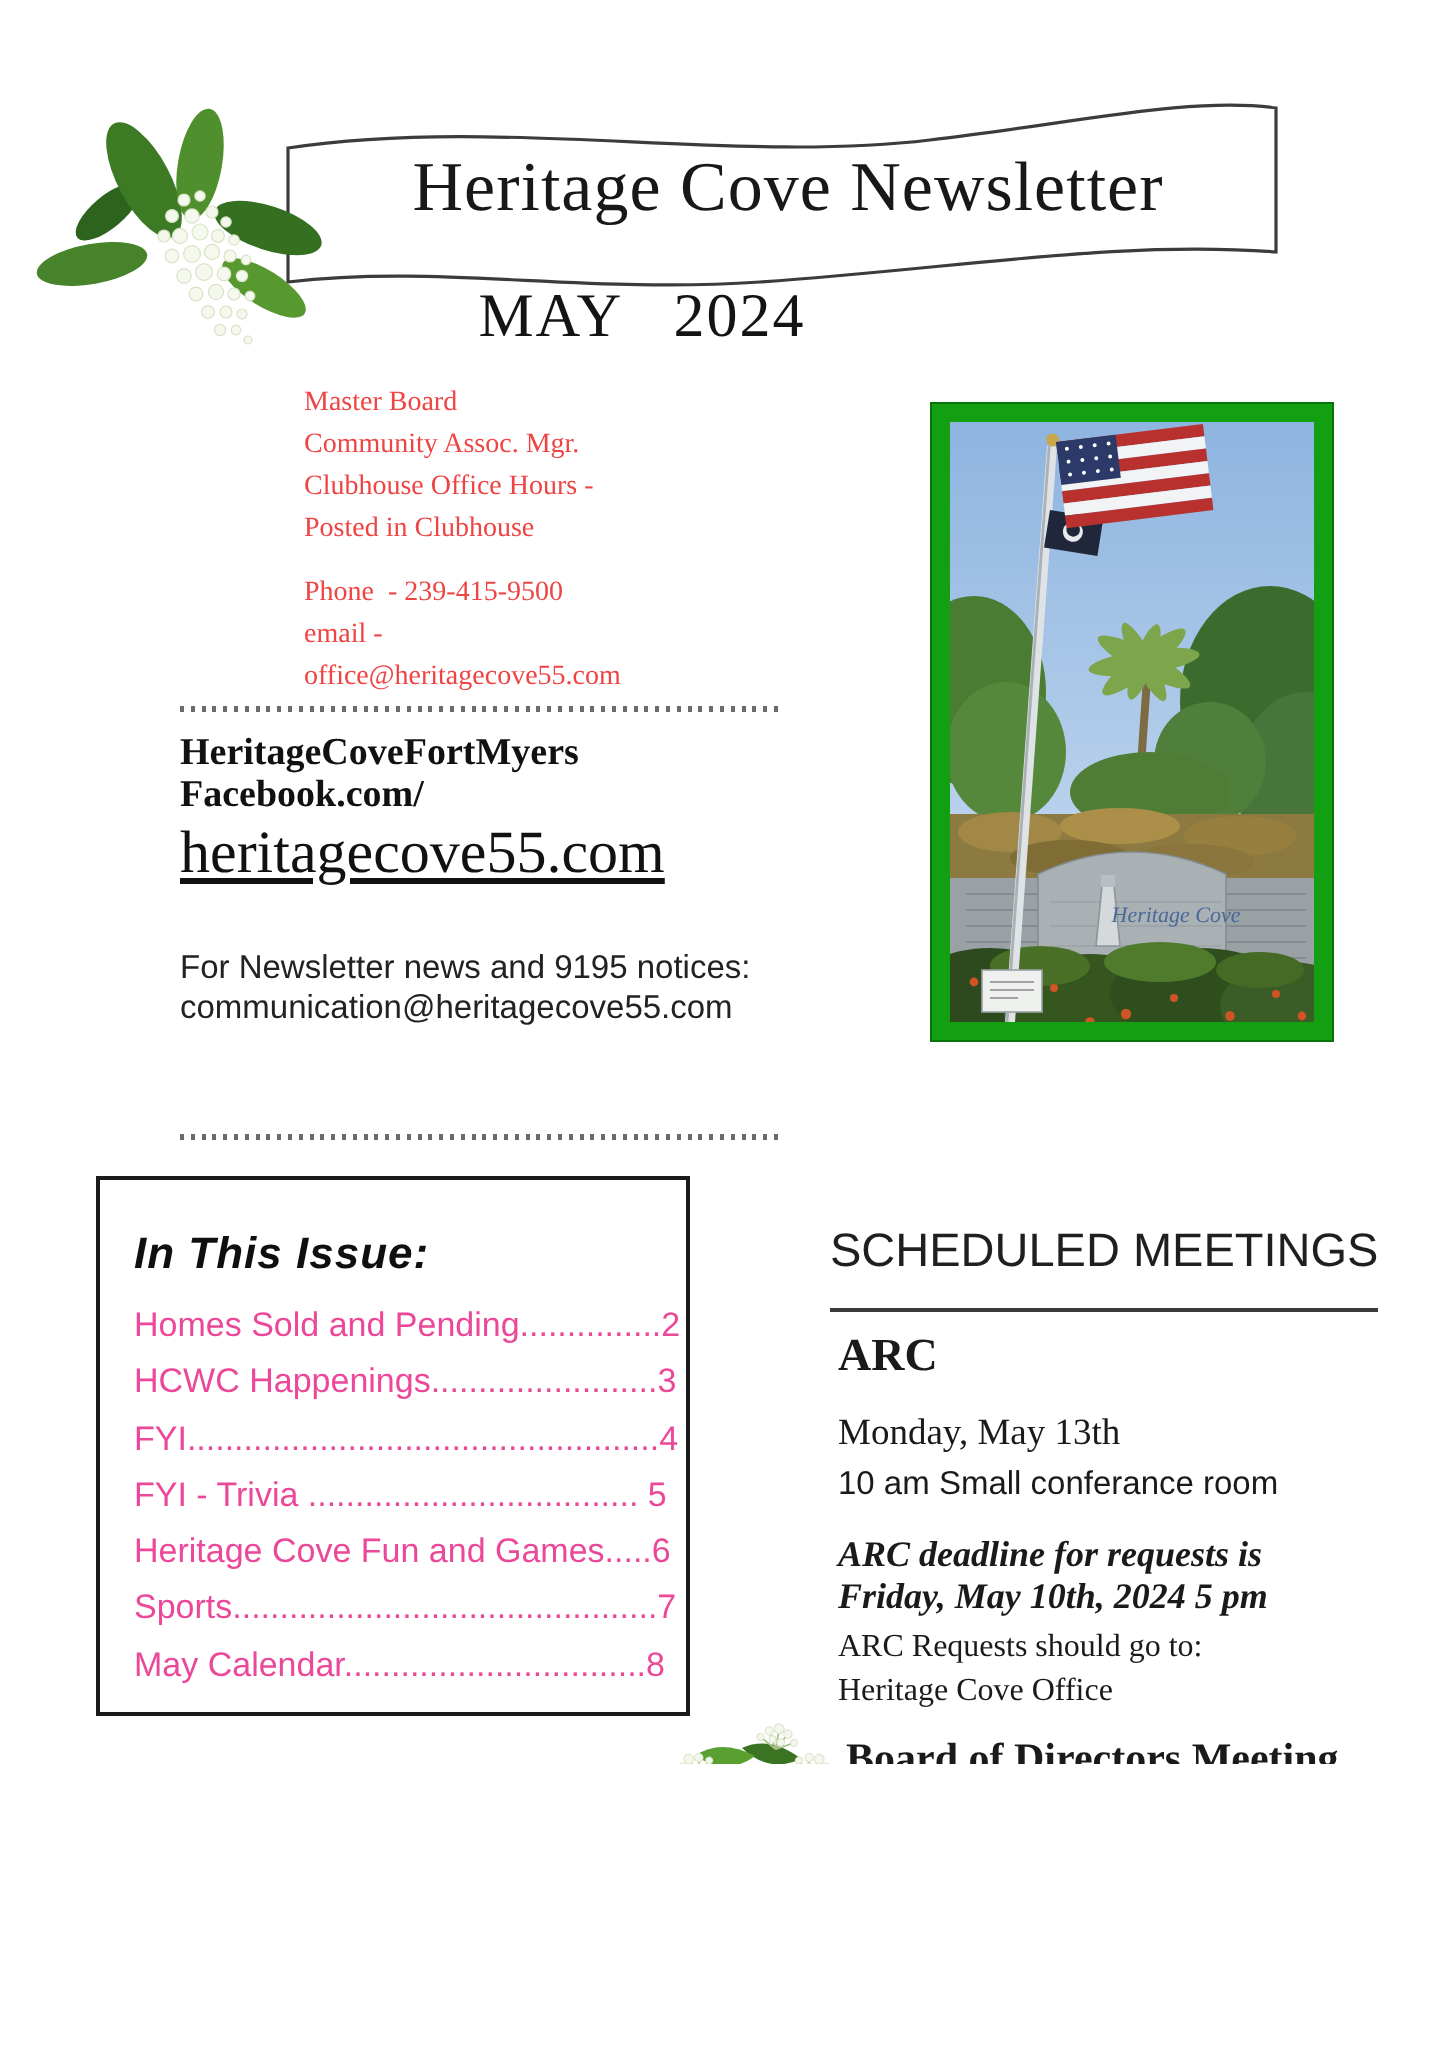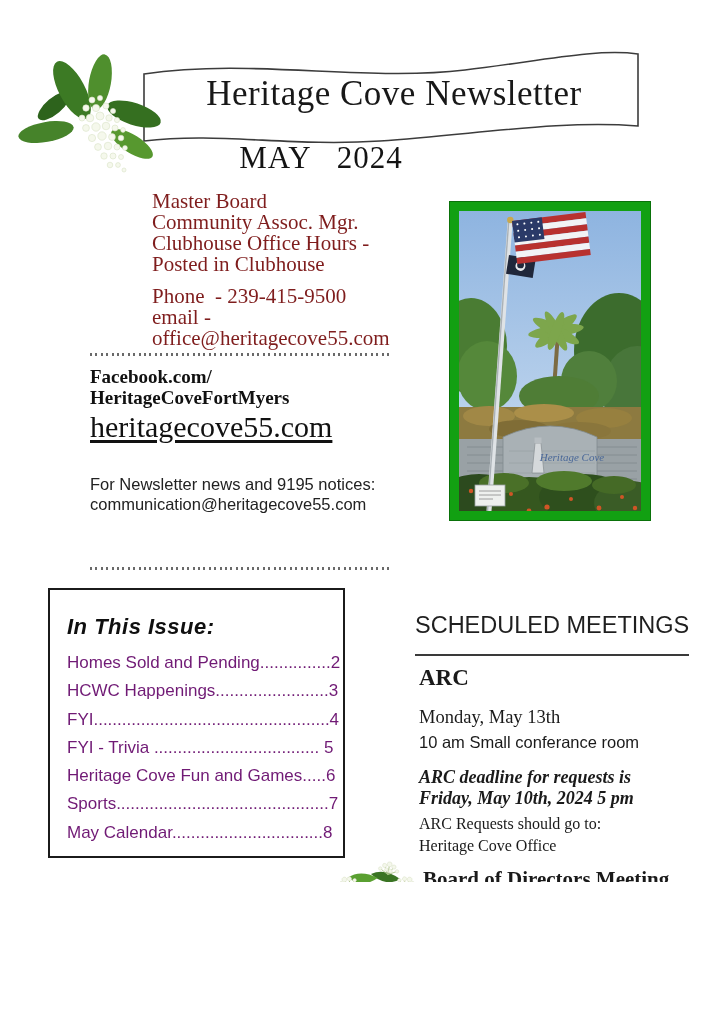--- a/index.html
+++ b/index.html
@@ -8,48 +8,48 @@
 
   
   .ribbon-svg{position:absolute;left:140px;top:44px;width:502px;height:100px;}
   .ribbon-title{position:absolute;left:155px;top:58px;width:478px;height:72px;
     display:flex;align-items:center;justify-content:center;
     font-size:35px;letter-spacing:.5px;color:#181818;}
   .issue-date{position:absolute;left:0;top:140px;width:642px;text-align:center;
     font-size:31px;letter-spacing:1px;white-space:pre;color:#141414;}
 
   
-  .contact{position:absolute;left:152px;top:191px;font-size:21px;line-height:21px;color:#7f1d1d;}
+  .contact{position:absolute;left:152px;top:191px;font-size:14px;line-height:21px;color:#ef4444;}
   .contact .gap{height:11px;}
   .pre{white-space:pre;}
 
   
   .dotted{position:absolute;height:3px;width:302px;left:90px;
     background:repeating-linear-gradient(90deg,#6a6a6a 0 2px,transparent 2px 5.4px);}
   .dotted.d1{top:353px;}
   .dotted.d2{top:567px;}
 
   .facebook{position:absolute;left:90px;top:366px;font-weight:bold;font-size:19px;line-height:21px;color:#111;}
   .website{position:absolute;left:90px;top:410px;font-size:30px;color:#111;
     text-decoration:underline;text-underline-offset:3px;}
   .note{position:absolute;left:90px;top:474px;font-family:"Liberation Sans",sans-serif;
     font-size:16.5px;line-height:20px;color:#222;}
 
   
-  .photo-frame{position:absolute;left:450px;top:202px;width:182px;height:300px;
+  .photo-frame{position:absolute;left:466px;top:202px;width:182px;height:300px;
     border:9px solid #12a012;outline:1px solid #0a720a;background:#c2410c;}
   .photo-frame svg{display:block;}
 
   
   .toc-box{position:absolute;left:48px;top:588px;width:293px;height:266px;
     border:2px solid #1b1b1b;background:#fff;}
   .toc-heading{margin:24px 0 9px 17px;font-family:"Liberation Sans",sans-serif;
     font-weight:bold;font-style:italic;font-size:22px;letter-spacing:.5px;color:#0f0f0f;}
   .toc-item{margin-left:17px;font-family:"Liberation Sans",sans-serif;
-    font-size:17px;line-height:28.3px;color:#701a75;}
+    font-size:17px;line-height:28.3px;color:#ec4899;}
 
   
   .meetings{position:absolute;left:415px;top:612px;width:300px;}
   .m-heading{display:inline-block;font-family:"Liberation Sans",sans-serif;font-size:23.5px;
     color:#1f1f1f;border-bottom:2px solid #3a3a3a;padding-bottom:15px;}
   .arc-title{font-weight:bold;font-size:23px;margin-top:9px;margin-left:4px;}
   .arc-date{font-size:18.5px;margin-top:16px;margin-left:4px;}
   .arc-time{font-family:"Liberation Sans",sans-serif;font-size:16.5px;margin-top:5px;margin-left:4px;}
   .deadline{font-weight:bold;font-style:italic;font-size:18px;line-height:21px;margin-top:15px;margin-left:4px;}
   .requests{font-size:16px;line-height:21.5px;margin-top:4px;margin-left:4px;}
@@ -122,22 +122,22 @@
     <div>Posted in Clubhouse</div>
     <div class="gap"></div>
     <div class="pre">Phone  - 239-415-9500</div>
     <div>email -</div>
     <div>office@heritagecove55.com</div>
   </div>
 
   <div class="dotted d1"></div>
 
   <div class="facebook">
+    <div>HeritageCoveFortMyers</div>
     <div>Facebook.com/</div>
-    <div>HeritageCoveFortMyers</div>
   </div>
 
   <div class="website">heritagecove55.com</div>
 
   <div class="note">
     <div>For Newsletter news and 9195 notices:</div>
     <div>communication@heritagecove55.com</div>
   </div>
 
   <div class="dotted d2"></div>

